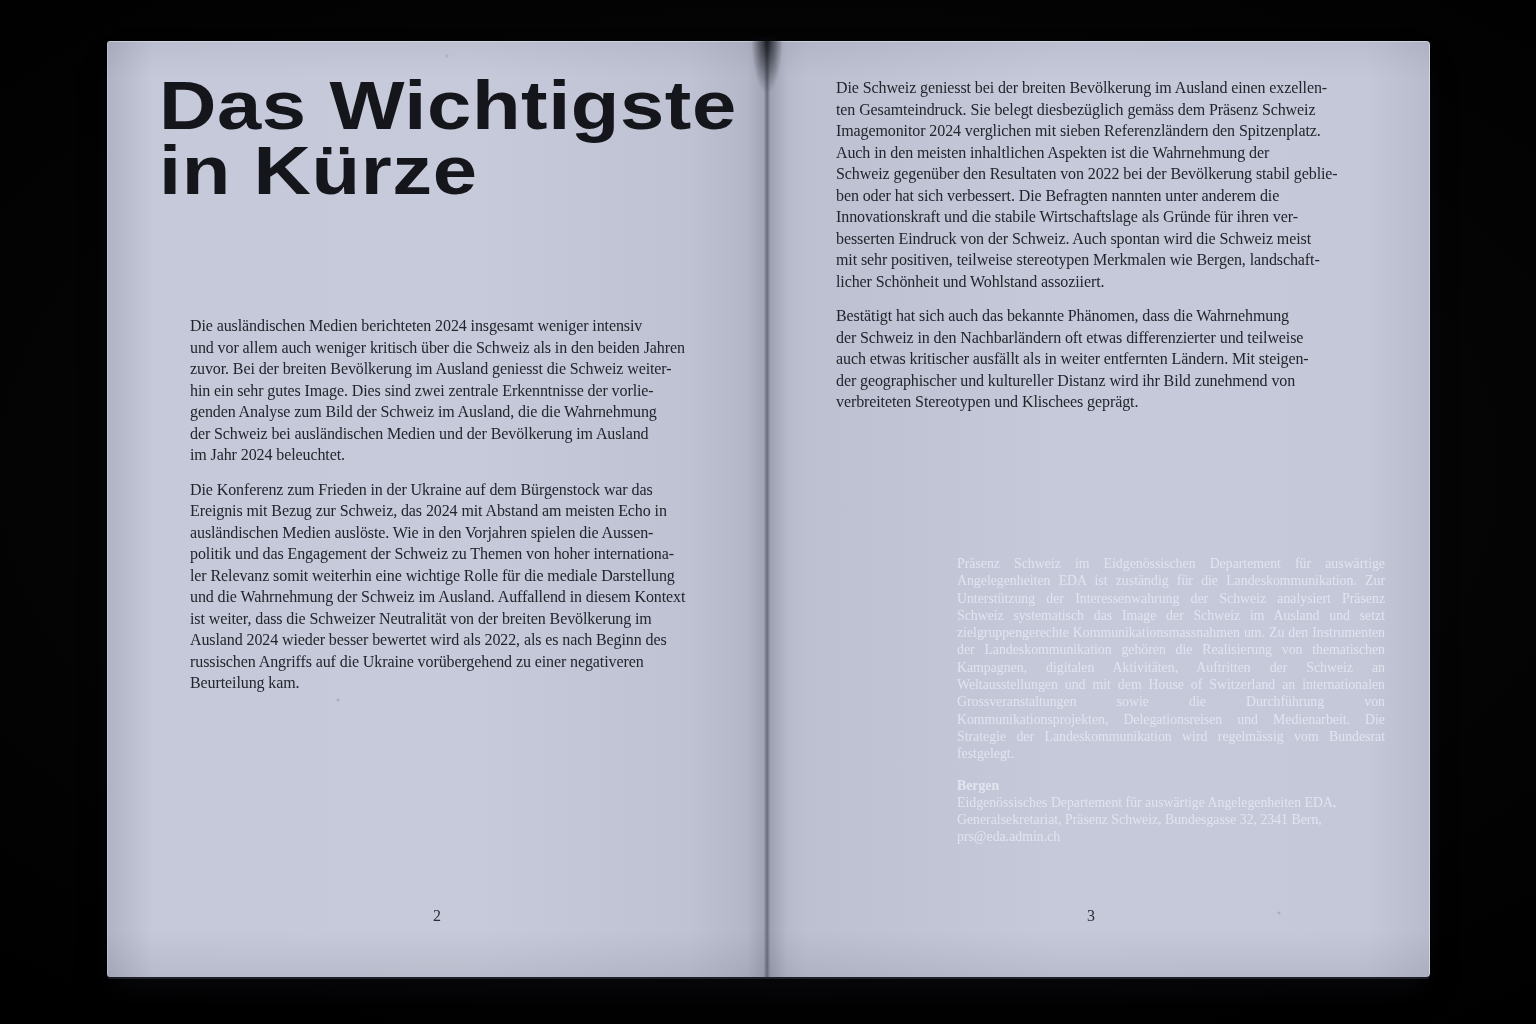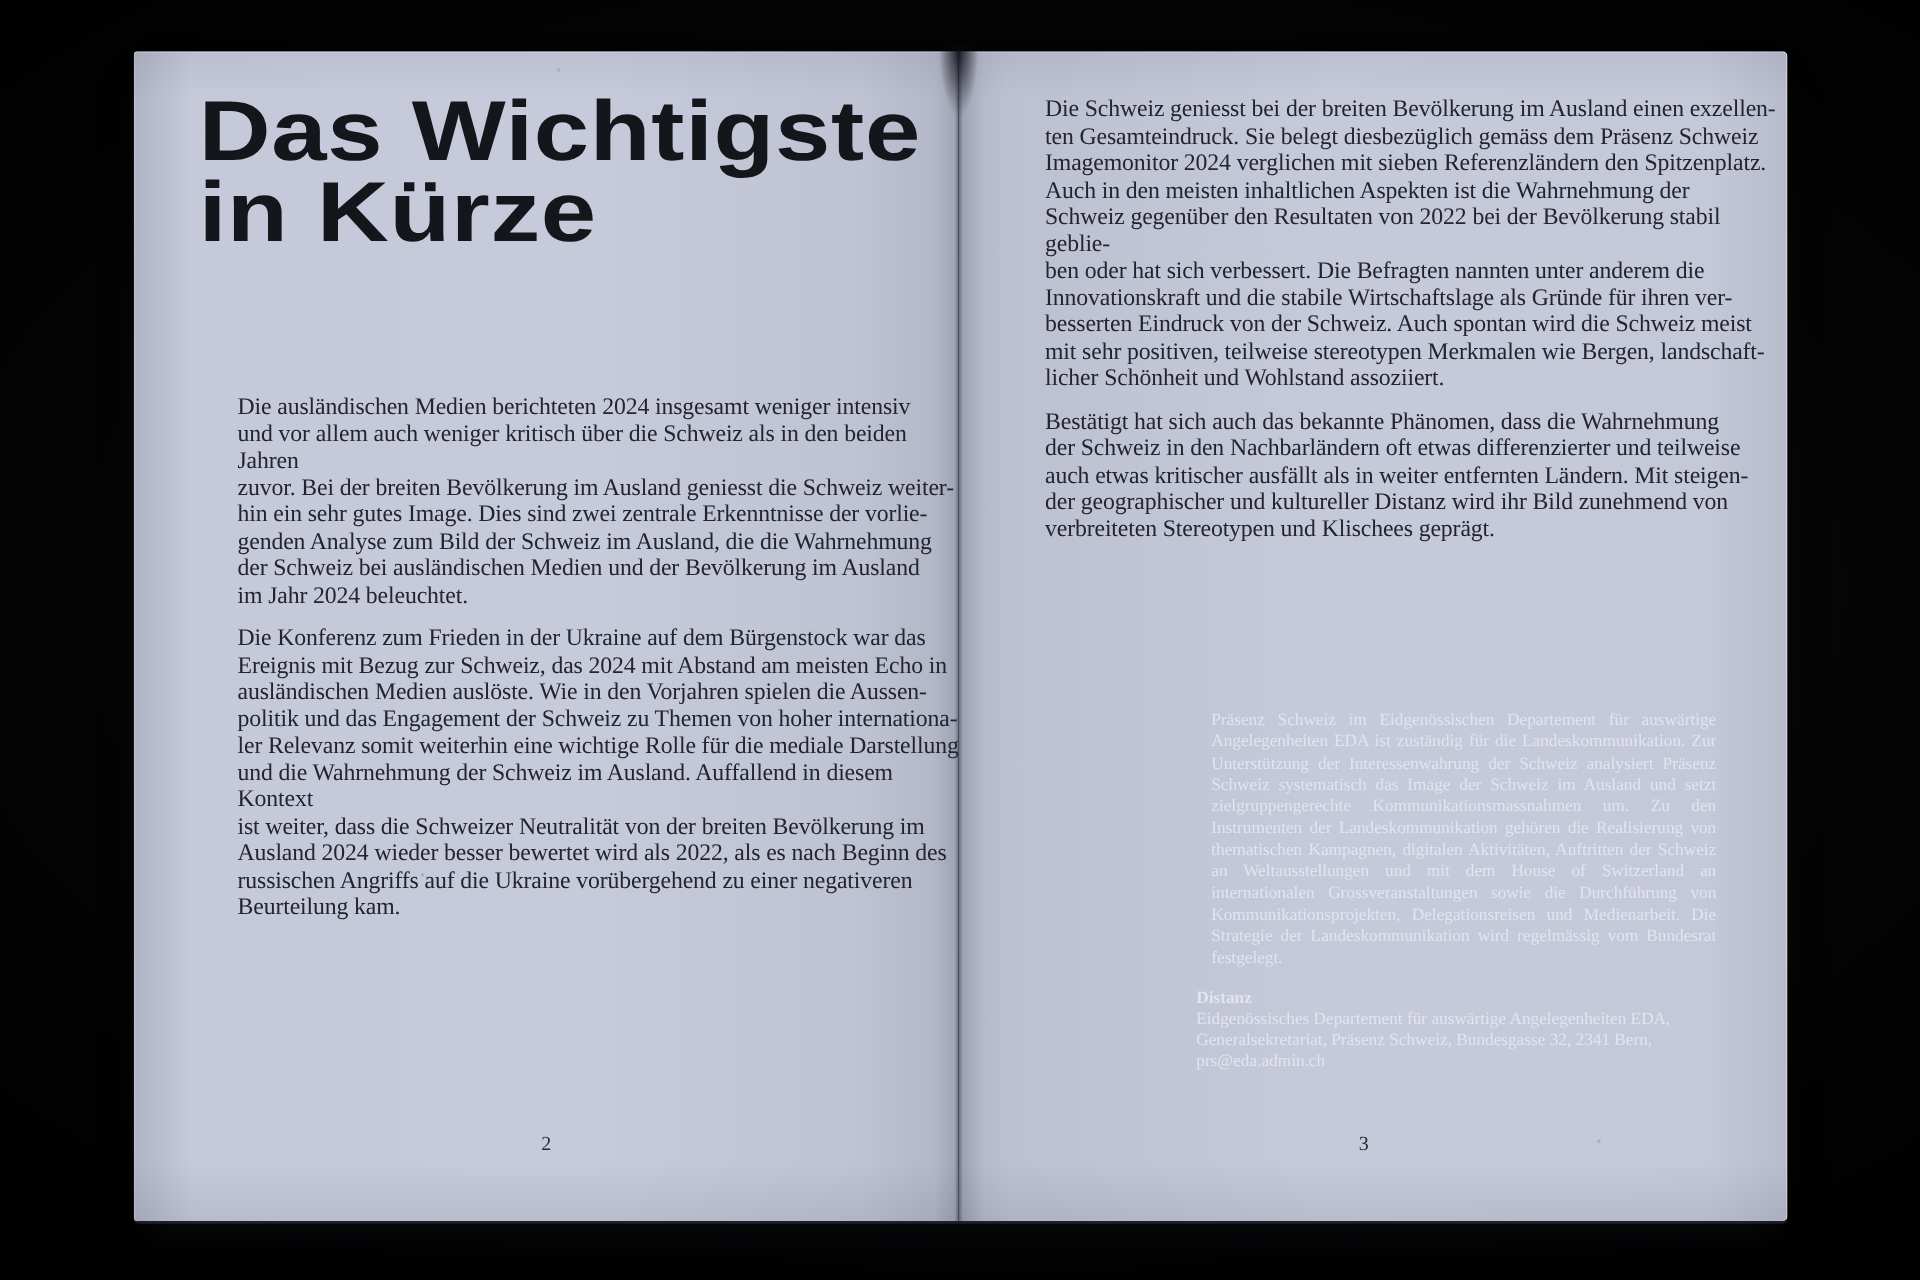--- a/index.html
+++ b/index.html
@@ -87,21 +87,21 @@
     font-size: 68px;
     line-height: 65px;
     letter-spacing: 0.5px;
     color: #15161b;
     white-space: pre-line;
     transform: scaleX(1.17);
     transform-origin: left top;
   }
   .text-block {
     position: absolute;
-    font-size: 19px;
+    font-size: 16px;
     line-height: 21.5px;
     letter-spacing: -0.1px;
     color: #23252d;
   }
   .text-block-left  { left: 70px; top: 274px; width: 586px; margin-left: 13px; }
   .text-block-right { left: 69px; top: 36px;  width: 588px; }
   .para {
     margin: 0;
     white-space: pre-line;
   }
@@ -115,21 +115,21 @@
     font-size: 13.8px;
     line-height: 17.3px;
   }
   .info-heading {
     margin: 0;
     font-size: 13.8px;
     line-height: 17.3px;
     font-weight: 700;
   }
   .info-body {
-    margin: 12px;
+    margin: 0;
     text-align: justify;
   }
   .contact-heading { margin-top: 14px; }
   .contact-lines {
     margin: 0;
     white-space: pre-line;
   }
   .page-number {
     position: absolute;
     top: 866px;
@@ -186,21 +186,21 @@
 licher Schönheit und Wohlstand assoziiert.</p>
         <p class="para">Bestätigt hat sich auch das bekannte Phänomen, dass die Wahrnehmung
 der Schweiz in den Nachbarländern oft etwas differenzierter und teilweise
 auch etwas kritischer ausfällt als in weiter entfernten Ländern. Mit steigen-
 der geographischer und kultureller Distanz wird ihr Bild zunehmend von
 verbreiteten Stereotypen und Klischees geprägt.</p>
       </div>
 
       <div class="info-box">
         <p class="info-body">Präsenz Schweiz im Eidgenössischen Departement für auswärtige Angelegenheiten EDA ist zuständig für die Landeskommunikation. Zur Unterstützung der Interessenwahrung der Schweiz analysiert Präsenz Schweiz systematisch das Image der Schweiz im Ausland und setzt zielgruppengerechte Kommunikationsmassnahmen um. Zu den Instrumenten der Landeskommunikation gehören die Realisierung von thematischen Kampagnen, digitalen Aktivitäten, Auftritten der Schweiz an Weltausstellungen und mit dem House of Switzerland an internationalen Grossveranstaltungen sowie die Durchführung von Kommunikationsprojekten, Delegationsreisen und Medienarbeit. Die Strategie der Landeskommunikation wird regelmässig vom Bundesrat festgelegt.</p>
-        <h2 class="info-heading contact-heading">Distanz</h2>
+        <h2 class="info-heading contact-heading">Bergen</h2>
         <p class="contact-lines">Eidgenössisches Departement für auswärtige Angelegenheiten EDA,
 Generalsekretariat, Präsenz Schweiz, Bundesgasse 32, 2341 Bern,
 prs@eda.admin.ch</p>
       </div>
 
       <div class="page-number page-number-right">3</div>
     </div>
 
     <div class="spine"></div>
   </div>

